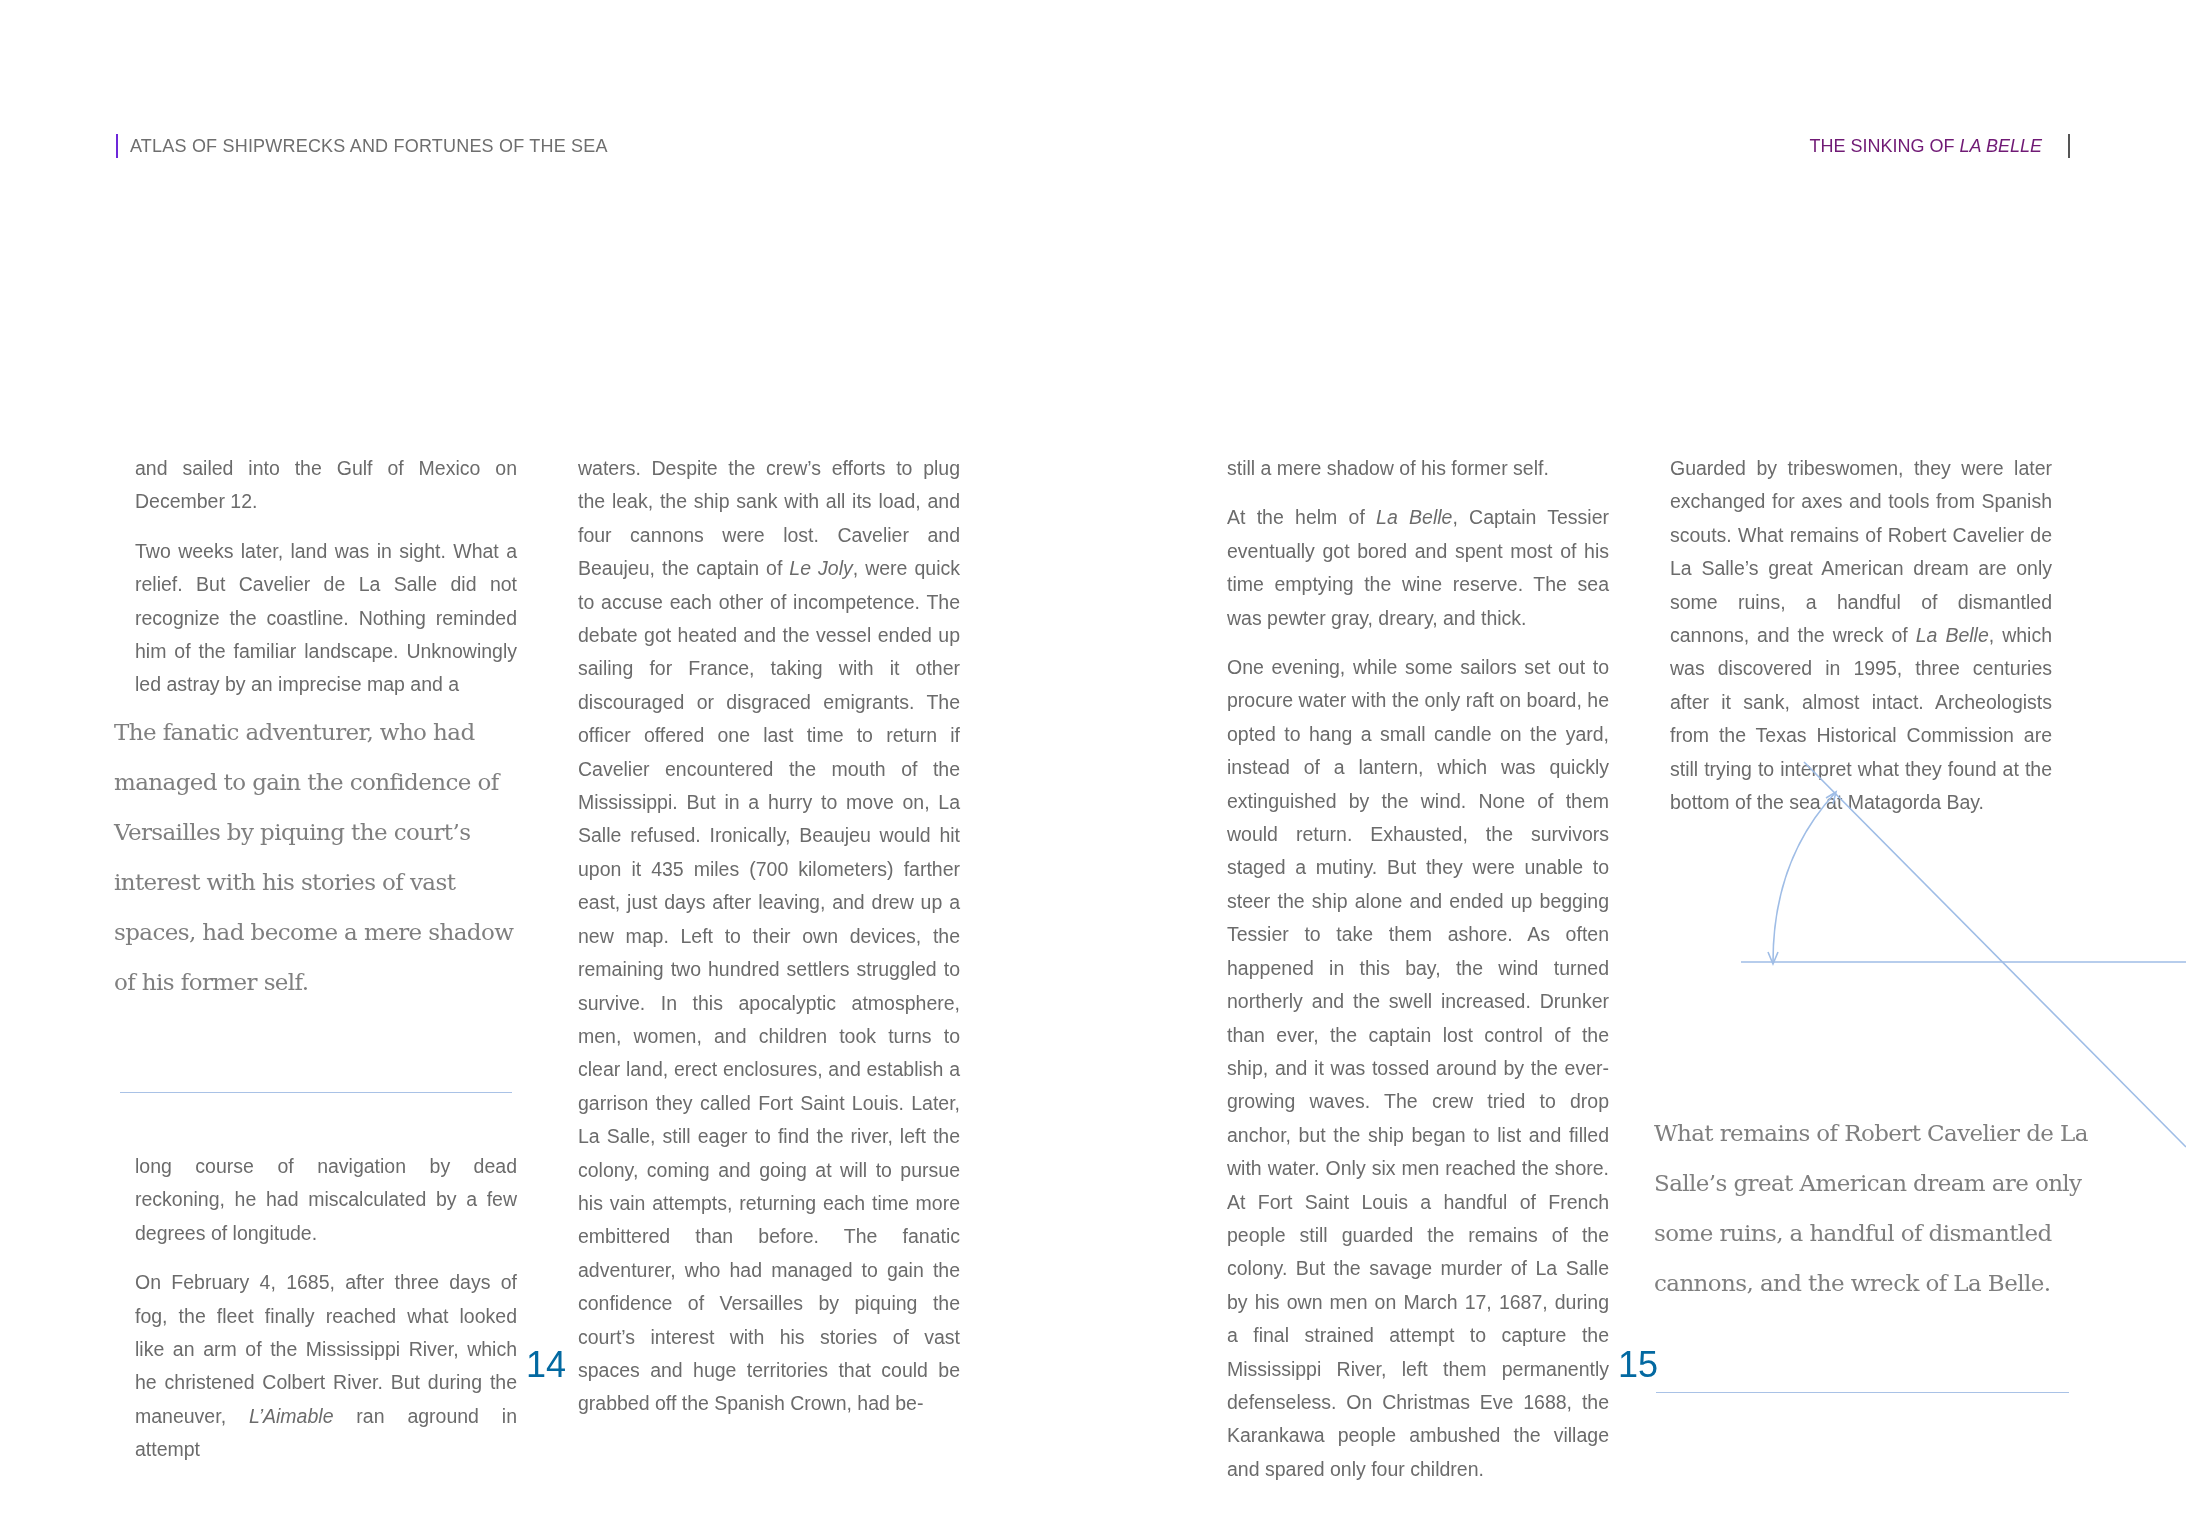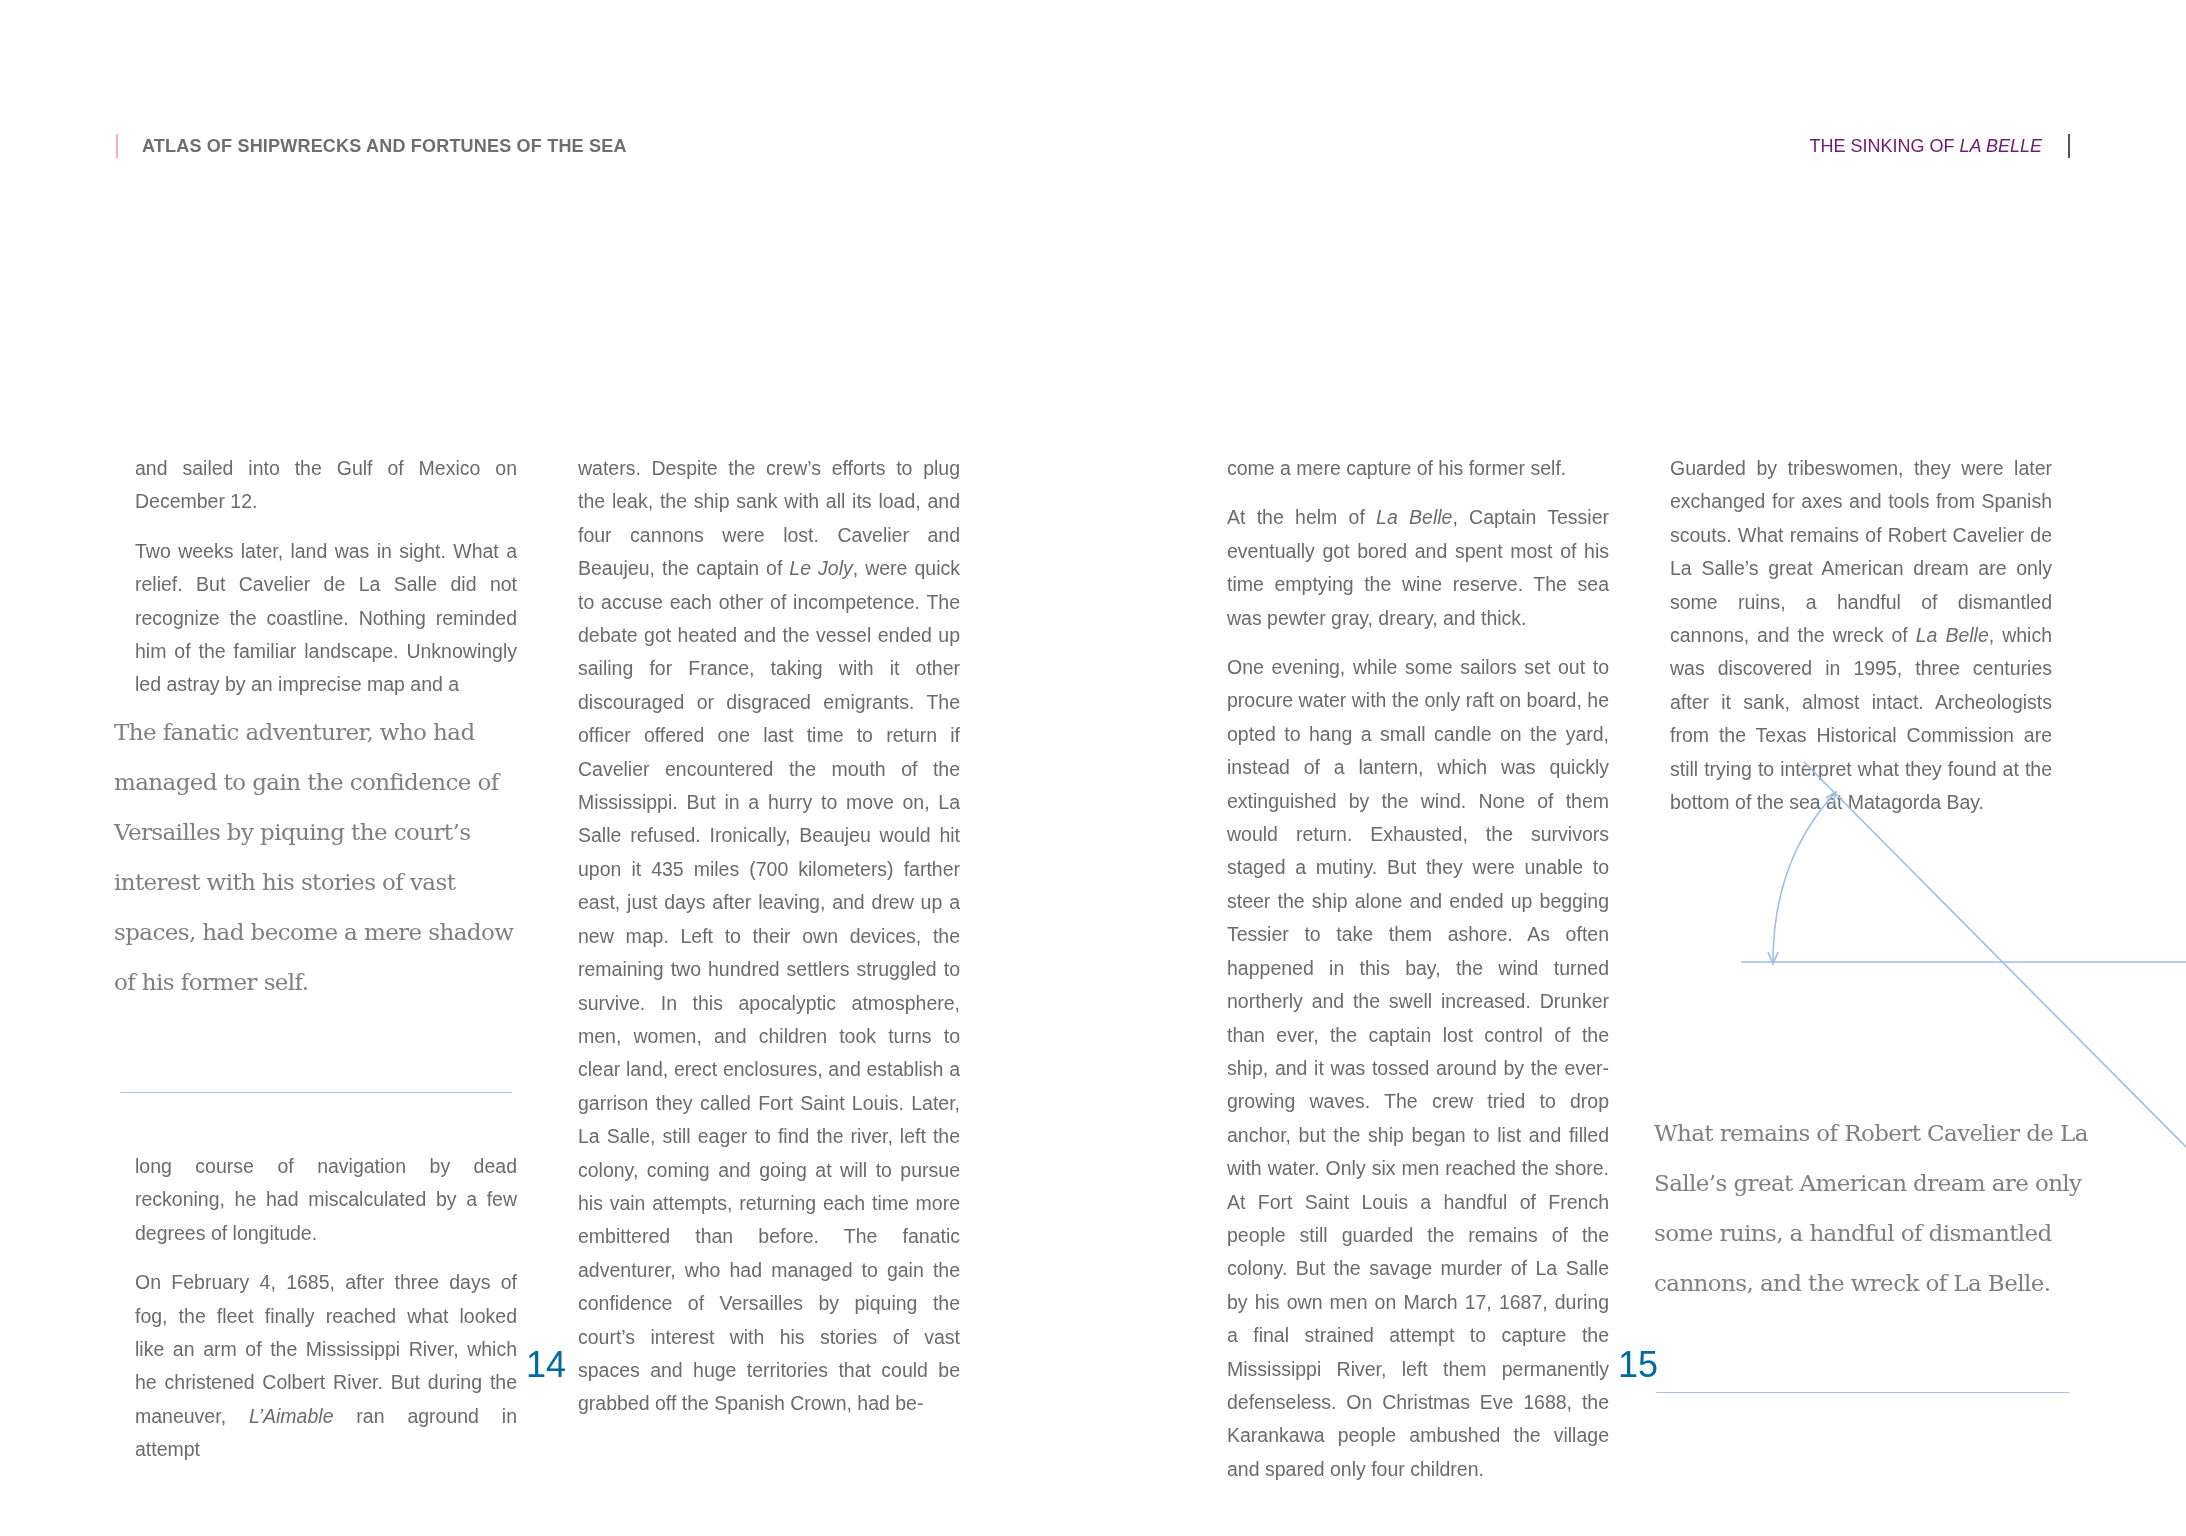--- a/index.html
+++ b/index.html
@@ -2,21 +2,21 @@
 <html><head>
 <meta charset="utf-8">
 <style>
   html, body { margin: 0; padding: 0; background: #ffffff; }
   body { width: 2186px; height: 1536px; position: relative; overflow: hidden; color: #6b6b6b; }
   .page { position: absolute; top: 0; height: 1536px; width: 1093px; background: #ffffff; }
   .page.left { left: 0; }
   .page.right { left: 1093px; }
 
   .running-head { position: absolute; top: 134px; font-family: "Liberation Sans", sans-serif; font-size: 18px; letter-spacing: 0.2px; color: #6e6e6e; line-height: 24px; }
-  .running-head.left { left: 116px; padding-left: 24px; border-left: 2px solid #f9a8d4; font-weight: bold; }
+  .running-head.left { left: 116px; padding-left: 12px; border-left: 2px solid #6d28d9; }
   .running-head-right-wrap { position: absolute; top: 134px; right: 116px; font-family: "Liberation Sans", sans-serif; font-size: 18px; color: #701a75; line-height: 24px; padding-right: 26px; border-right: 2px solid #555; }
   .running-head-right-wrap i { font-style: italic; }
 
   .col { position: absolute; width: 414px; font-family: "Liberation Sans", sans-serif; font-size: 19.5px; line-height: 33.4px; color: #6b6b6b; text-align: justify; }
   .col p { margin: 16px; }
   .col i { font-style: italic; }
 
   .pull-quote { position: absolute; font-family: "DejaVu Serif", "Liberation Serif", serif; color: #7f7f7f; font-size: 23px; line-height: 50px; letter-spacing: -0.6px; }
   .rule { position: absolute; height: 0; border-top: 1.5px solid #a9c2e6; }
 
@@ -47,21 +47,21 @@
     <p><span>waters. Despite the crew’s efforts to plug the leak, the ship sank with all its load, and four cannons were lost. Cavelier and Beaujeu, the captain of </span><i>Le Joly</i><span>, were quick to accuse each other of incompetence. The debate got heated and the vessel ended up sailing for France, taking with it other discouraged or disgraced emigrants. The officer offered one last time to return if Cavelier encountered the mouth of the Mississippi. But in a hurry to move on, La Salle refused. Ironically, Beaujeu would hit upon it 435 miles (700 kilometers) farther east, just days after leaving, and drew up a new map. Left to their own devices, the remaining two hundred settlers struggled to survive. In this apocalyptic atmosphere, men, women, and children took turns to clear land, erect enclosures, and establish a garrison they called Fort Saint Louis. Later, La Salle, still eager to find the river, left the colony, coming and going at will to pursue his vain attempts, returning each time more embittered than before. The fanatic adventurer, who had managed to gain the confidence of Versailles by piquing the court’s interest with his stories of vast spaces and huge territories that could be grabbed off the Spanish Crown, had be-</span></p>
   </div>
 
   <div class="folio" style="left:526px;">14</div>
 </div>
 
 <div class="page right">
   <div class="running-head-right-wrap"><span>THE SINKING OF </span><i>LA BELLE</i></div>
 
   <div class="col" style="left:118px; top:436px;">
-    <p>come a mere capture of his former self.</p>
+    <p>still a mere shadow of his former self.</p>
     <p><span>At the helm of </span><i>La Belle</i><span>, Captain Tessier eventually got bored and spent most of his time emptying the wine reserve. The sea was pewter gray, dreary, and thick.</span></p>
     <p>One evening, while some sailors set out to procure water with the only raft on board, he opted to hang a small candle on the yard, instead of a lantern, which was quickly extinguished by the wind. None of them would return. Exhausted, the survivors staged a mutiny. But they were unable to steer the ship alone and ended up begging Tessier to take them ashore. As often happened in this bay, the wind turned northerly and the swell increased. Drunker than ever, the captain lost control of the ship, and it was tossed around by the ever-growing waves. The crew tried to drop anchor, but the ship began to list and filled with water. Only six men reached the shore. At Fort Saint Louis a handful of French people still guarded the remains of the colony. But the savage murder of La Salle by his own men on March 17, 1687, during a final strained attempt to capture the Mississippi River, left them permanently defenseless. On Christmas Eve 1688, the Karankawa people ambushed the village and spared only four children.</p>
   </div>
 
   <div class="col" style="left:561px; top:436px;">
     <p><span>Guarded by tribeswomen, they were later exchanged for axes and tools from Spanish scouts. What remains of Robert Cavelier de La Salle’s great American dream are only some ruins, a handful of dismantled cannons, and the wreck of </span><i>La Belle</i><span>, which was discovered in 1995, three centuries after it sank, almost intact. Archeologists from the Texas Historical Commission are still trying to interpret what they found at the bottom of the sea at Matagorda Bay.</span></p>
   </div>
 
   <svg class="diagram" width="1093" height="1536">
     <line x1="711" y1="762" x2="1093" y2="1147" stroke="#9fbde6" stroke-width="1.6"></line>

